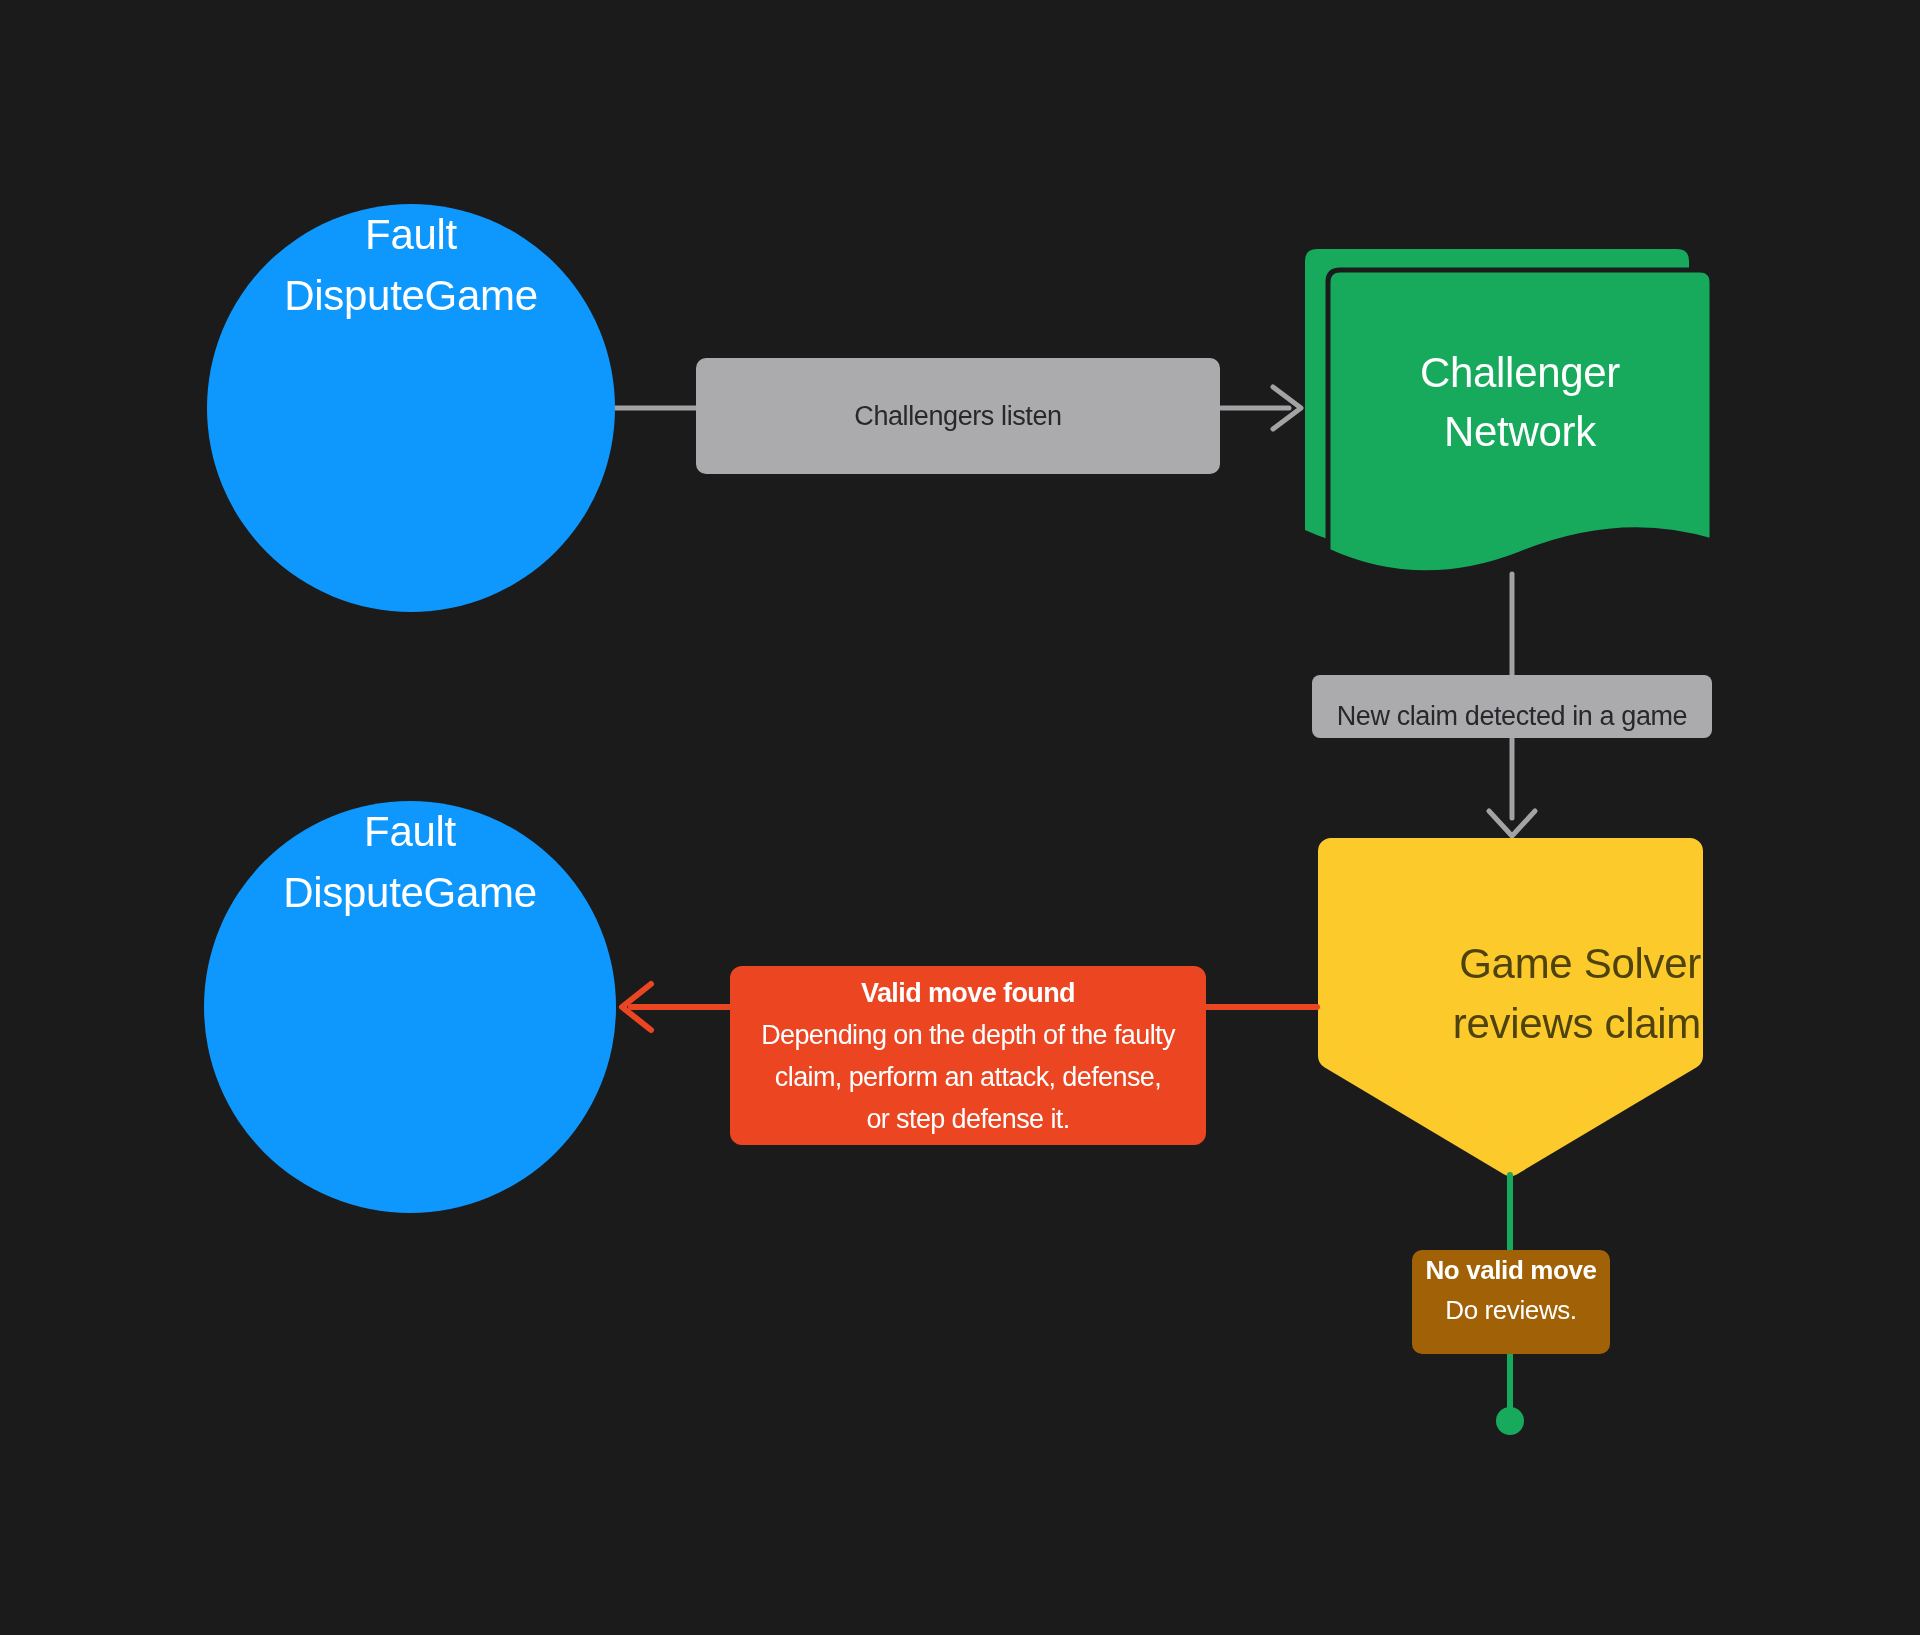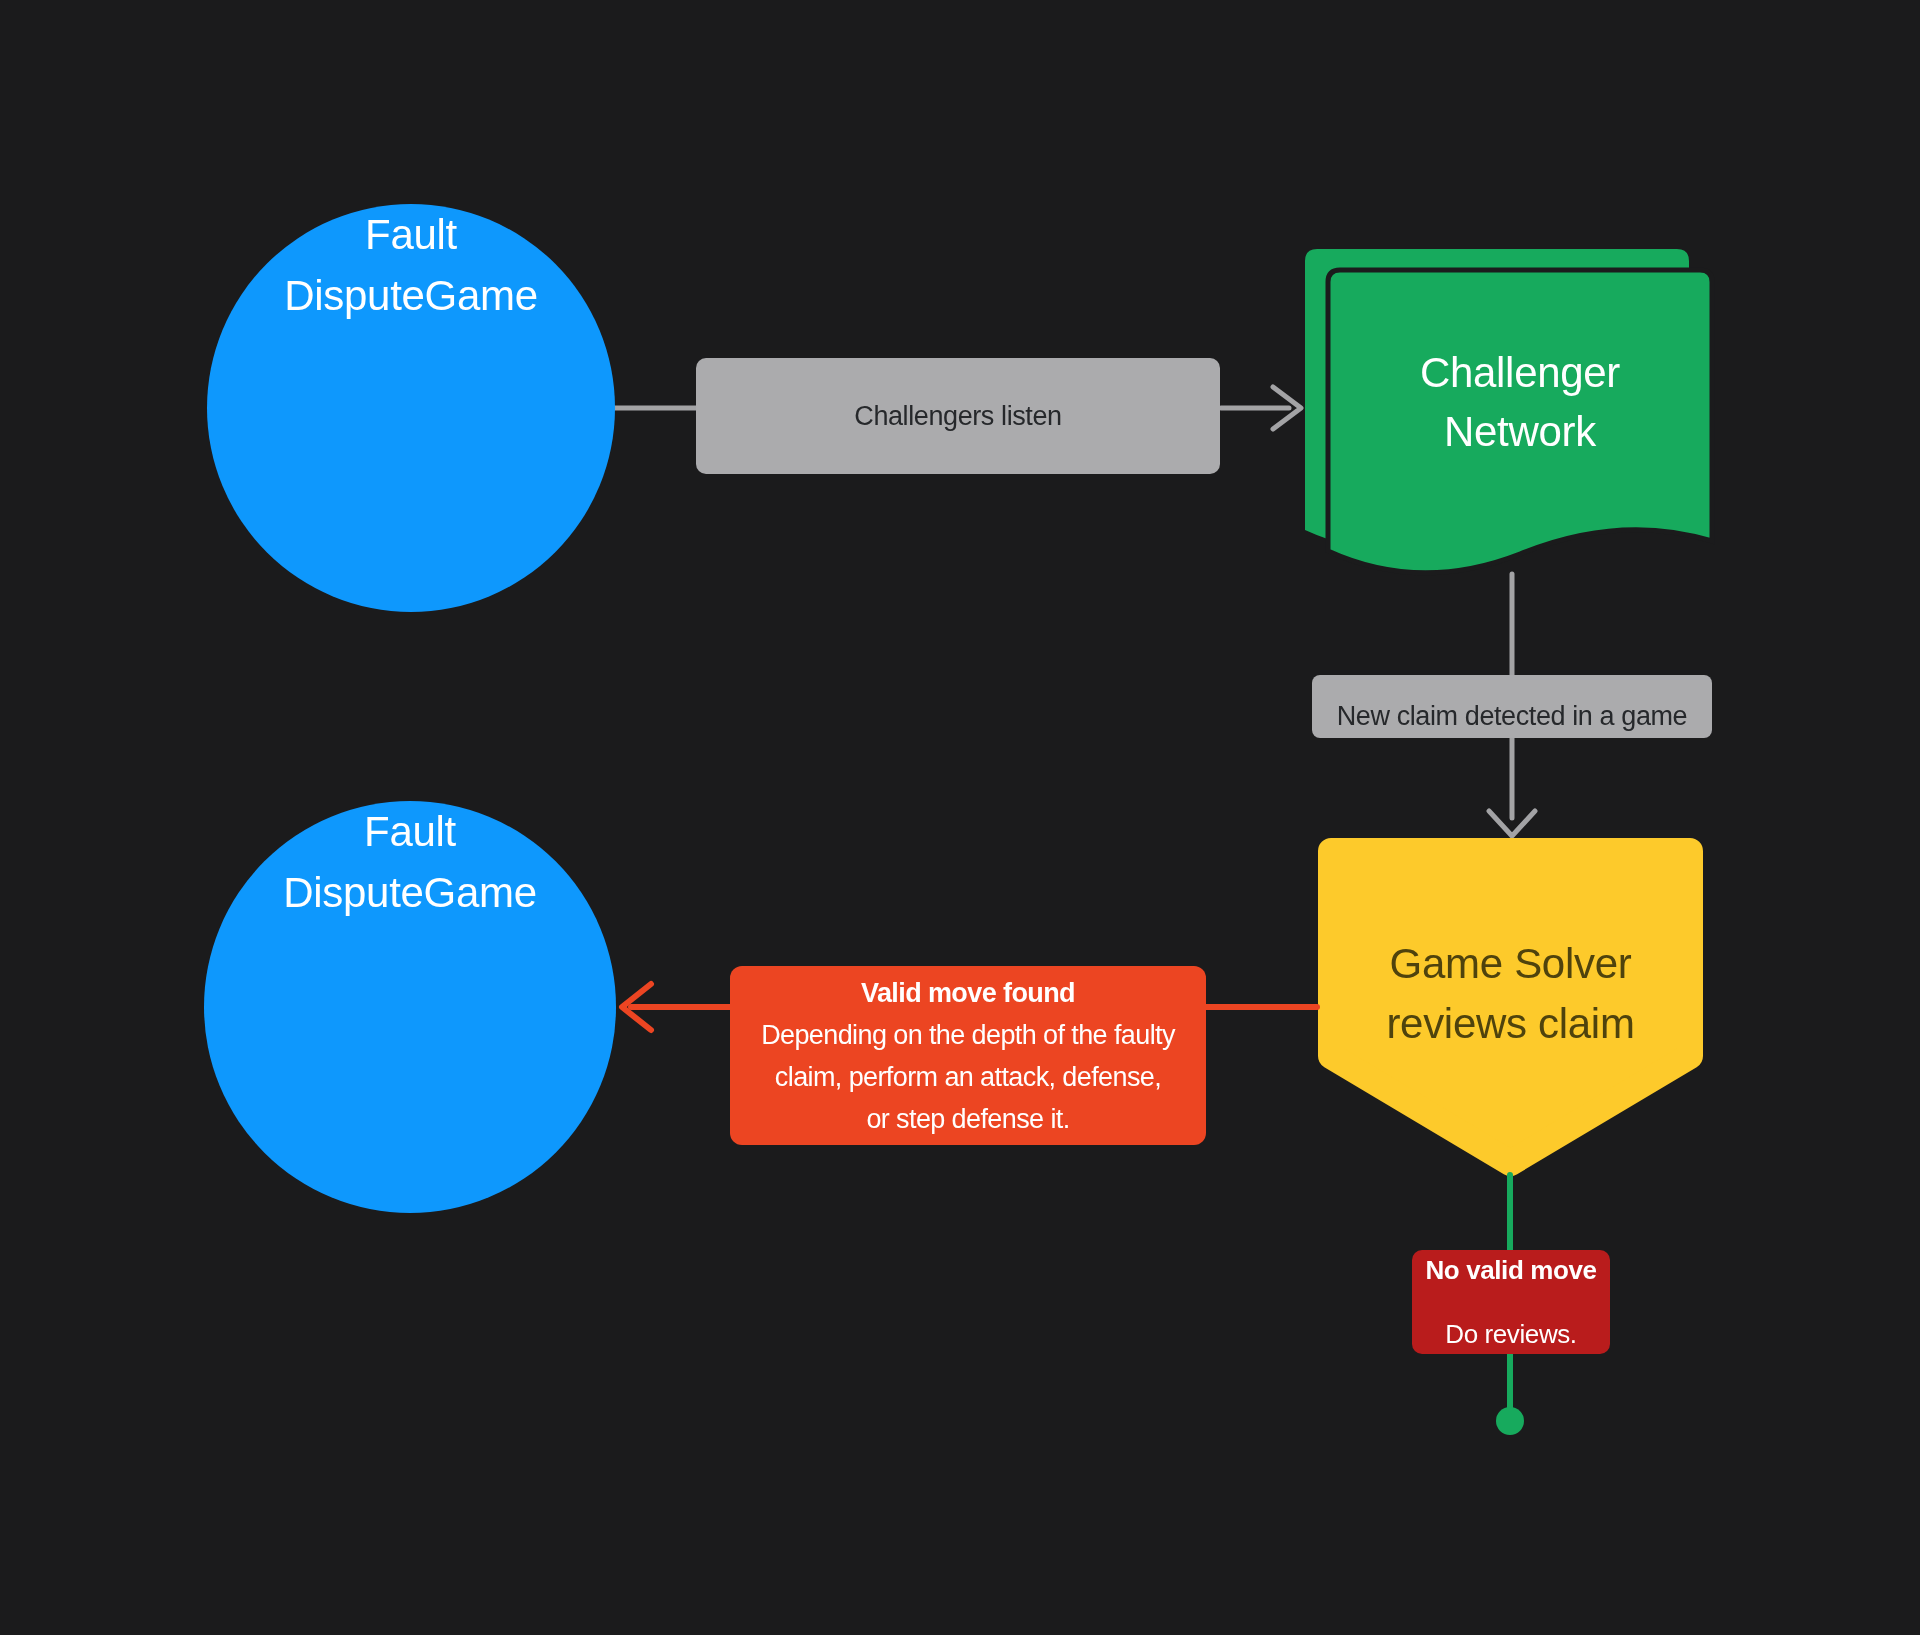--- a/index.html
+++ b/index.html
@@ -24,33 +24,33 @@
     display:flex;flex-direction:column;justify-content:center;
     text-align:center;color:#26282B;
     font-size:27px;line-height:44px;letter-spacing:-0.4px;
     white-space:nowrap;
   }
   .shape-text{
     text-align:center;color:#FFFFFF;
     font-size:42px;line-height:60px;letter-spacing:-0.3px;
     pointer-events:none;
   }
-  .solver-text{color:#4F430D;}
+  .solver-text{color:#4F430D;text-align:right;}
   .red-box{
     background:#EC4522;border-radius:12px;
     display:flex;flex-direction:column;justify-content:center;
     text-align:center;color:#FFFFFF;
     font-size:27px;line-height:42px;letter-spacing:-0.6px;
     white-space:nowrap;
     margin-top:48px;
   }
   .red-box .ttl{font-weight:bold;}
   .green-box{
-    background:#b91c1c;border-radius:10px;
-    display:flex;flex-direction:column;justify-content:space-between;
+    background:#a16207;border-radius:10px;
+    display:flex;flex-direction:column;justify-content:flex-start;
     text-align:center;color:#FFFFFF;
     font-size:26px;line-height:40px;letter-spacing:-0.4px;
     white-space:nowrap;
   }
   .green-box .ttl{font-weight:bold;}
 </style>
 </head>
 <body>
 
 <div id="canvas">

